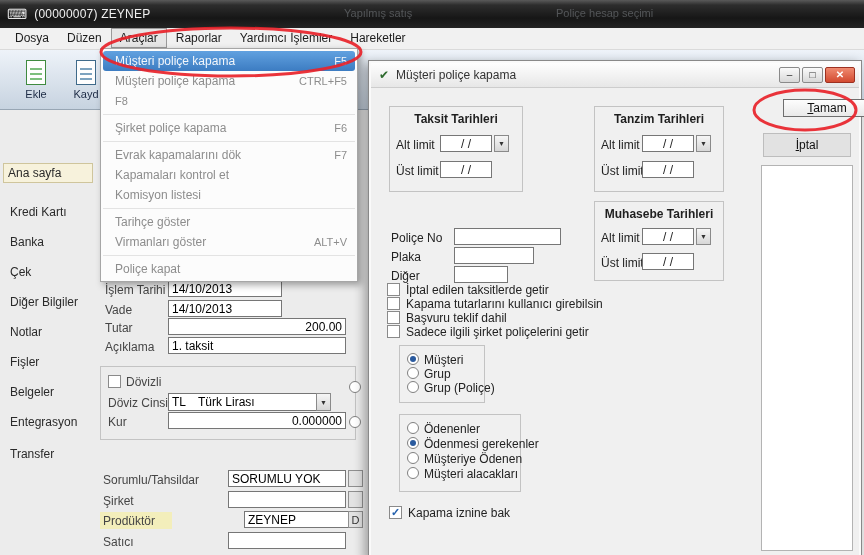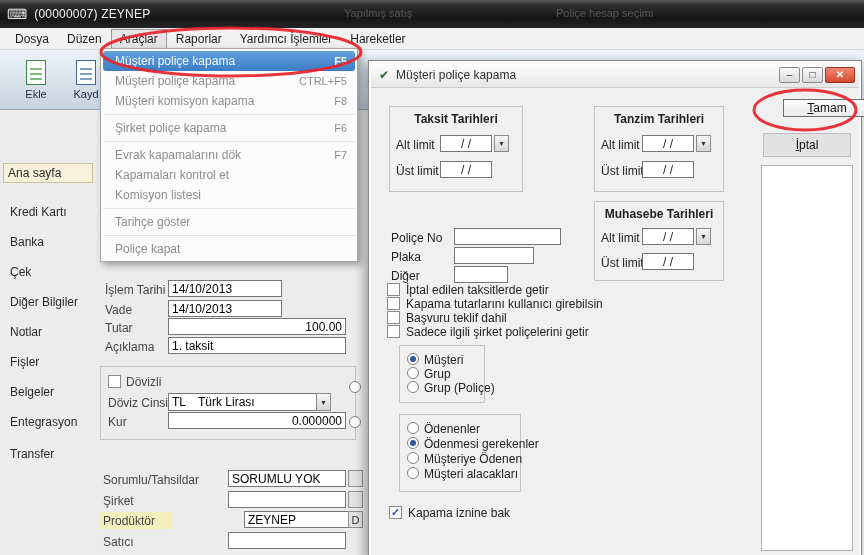--- a/index.html
+++ b/index.html
@@ -17,21 +17,21 @@
     display:flex; align-items:center; padding-left:7px; color:#f0f0f0;
   }
   .app-icon { font-size:14px; color:#e4e4e4; margin-right:7px; }
   .title-text { font-size:12px; letter-spacing:.2px; }
   .ghost { position:absolute; top:7px; font-size:11px; color:#9aa0a6; opacity:.42; filter:blur(.7px); }
 
   
   .menubar {
     position:absolute; left:0; top:28px; width:864px; height:22px;
     background:#f1f1f1; border-bottom:1px solid #dadada;
-    display:flex; align-items:center; color:#1c1c1c; padding-left:6px;
+    display:flex; align-items:flex-start; color:#1c1c1c; padding-left:6px;
   }
   .mi { padding:3px 9px; }
   .mi.active { background:#e6e6e6; border:1px solid #9a9a9a; padding:2px 8px; }
 
   
   .toolbar {
     position:absolute; left:0; top:50px; width:864px; height:60px;
     background:linear-gradient(#eef3f9, #c7d3e0); border-bottom:1px solid #98a6b4;
   }
   .tbtn { position:absolute; top:2px; width:48px; height:55px; display:flex; flex-direction:column; align-items:center; justify-content:center; gap:3px; font-size:11px; color:#1d2b45; }
@@ -46,21 +46,21 @@
 
   
   .dropdown {
     position:absolute; left:100px; top:48px; width:258px;
     background:#fcfcfc; border:1px solid #a6a6a6; padding:2px 0;
     box-shadow:3px 3px 7px rgba(0,0,0,.35); z-index:60;
   }
   .mitem { height:20px; display:flex; align-items:center; justify-content:space-between; padding:0 10px 0 14px; color:#8d8d8d; }
   .mitem .sc { font-size:11px; color:#8d8d8d; }
   .mitem.hl { background:linear-gradient(#61a1e0, #3c7cc2); border-radius:3px; margin:0 2px; padding:0 8px 0 12px; color:#f2f6fb; }
-  .mitem.hl .sc { color:#f2f6fb;font-weight:bold; }
+  .mitem.hl .sc { color:#f2f6fb; }
   .msep { height:1px; background:#e3e3e3; margin:3px 2px; }
 
   
   .lbl { position:absolute; color:#454545; white-space:nowrap; }
   .tb  { position:absolute; height:17px; background:#fff; border:1px solid #767676; color:#000;
          display:flex; align-items:center; padding:0 3px; overflow:hidden; white-space:nowrap; }
   .tb.right { justify-content:flex-end; }
   .chk { position:absolute; width:13px; height:13px; background:#fff; border:1px solid #8a8a8a;
          display:flex; align-items:center; justify-content:center; font-size:11px; font-weight:bold; color:#2562ae; line-height:1; }
   .radio { position:absolute; width:12px; height:12px; border-radius:50%; background:#fff; border:1px solid #808080; }
@@ -144,21 +144,21 @@
   <div class="side-item" style="top:412px">Entegrasyon</div>
   <div class="side-item" style="top:444px">Transfer</div>
 
   <span class="lbl" style="left:105px; top:283px">İşlem Tarihi</span>
   <div class="tb" style="left:168px; top:280px; width:114px">14/10/2013</div>
 
   <span class="lbl" style="left:105px; top:303px">Vade</span>
   <div class="tb" style="left:168px; top:300px; width:114px">14/10/2013</div>
 
   <span class="lbl" style="left:105px; top:321px">Tutar</span>
-  <div class="tb right" style="left:168px; top:318px; width:178px">100.00</div>
+  <div class="tb right" style="left:168px; top:318px; width:178px">200.00</div>
 
   <span class="lbl" style="left:105px; top:340px">Açıklama</span>
   <div class="tb" style="left:168px; top:337px; width:178px">1. taksit</div>
 
   <div class="groupbox" style="left:100px; top:366px; width:256px; height:74px"></div>
   <span class="chk" style="left:108px; top:375px"></span>
   <span class="lbl" style="left:126px; top:375px">Dövizli</span>
   <span class="lbl" style="left:108px; top:396px">Döviz Cinsi</span>
   <div class="tb" style="left:168px; top:393px; width:163px; height:18px">
     <span>TL</span>
@@ -190,21 +190,20 @@
   <div class="dropdown">
     <div class="mitem hl">
       <span>Müşteri poliçe kapama</span>
         <span class="sc">F5</span>
     </div>
     <div class="mitem">
       <span>Müşteri poliçe kapama</span>
         <span class="sc">CTRL+F5</span>
     </div>
     <div class="mitem">
-      <span>Müşteri komisyon kapama</span>
         <span class="sc">F8</span>
     </div>
     <div class="msep"></div>
     <div class="mitem">
       <span>Şirket poliçe kapama</span>
         <span class="sc">F6</span>
     </div>
     <div class="msep"></div>
     <div class="mitem">
       <span>Evrak kapamalarını dök</span>
@@ -215,20 +214,24 @@
         <span class="sc"></span>
     </div>
     <div class="mitem">
       <span>Komisyon listesi</span>
         <span class="sc"></span>
     </div>
     <div class="msep"></div>
     <div class="mitem">
       <span>Tarihçe göster</span>
         <span class="sc"></span>
+    </div>
+    <div class="mitem">
+      <span>Virmanları göster</span>
+        <span class="sc">ALT+V</span>
     </div>
     <div class="msep"></div>
     <div class="mitem">
       <span>Poliçe kapat</span>
         <span class="sc"></span>
     </div>
   </div>
 
   <div class="dialog">
     <div class="dlg-title">

